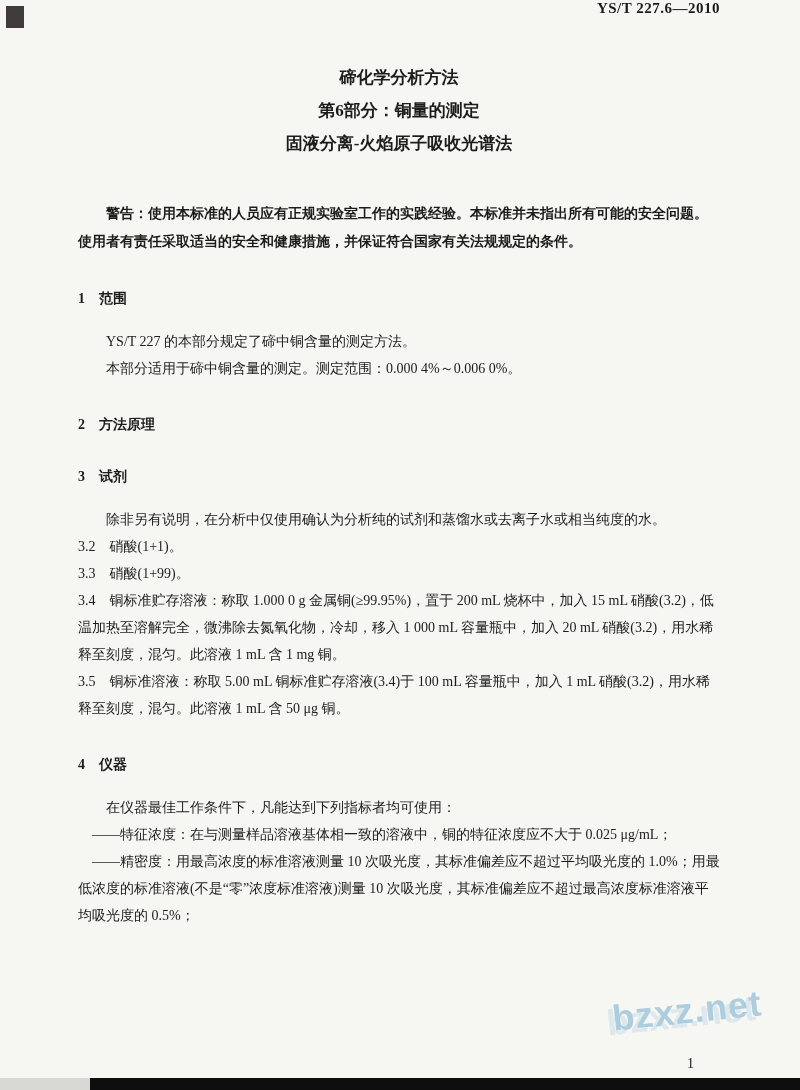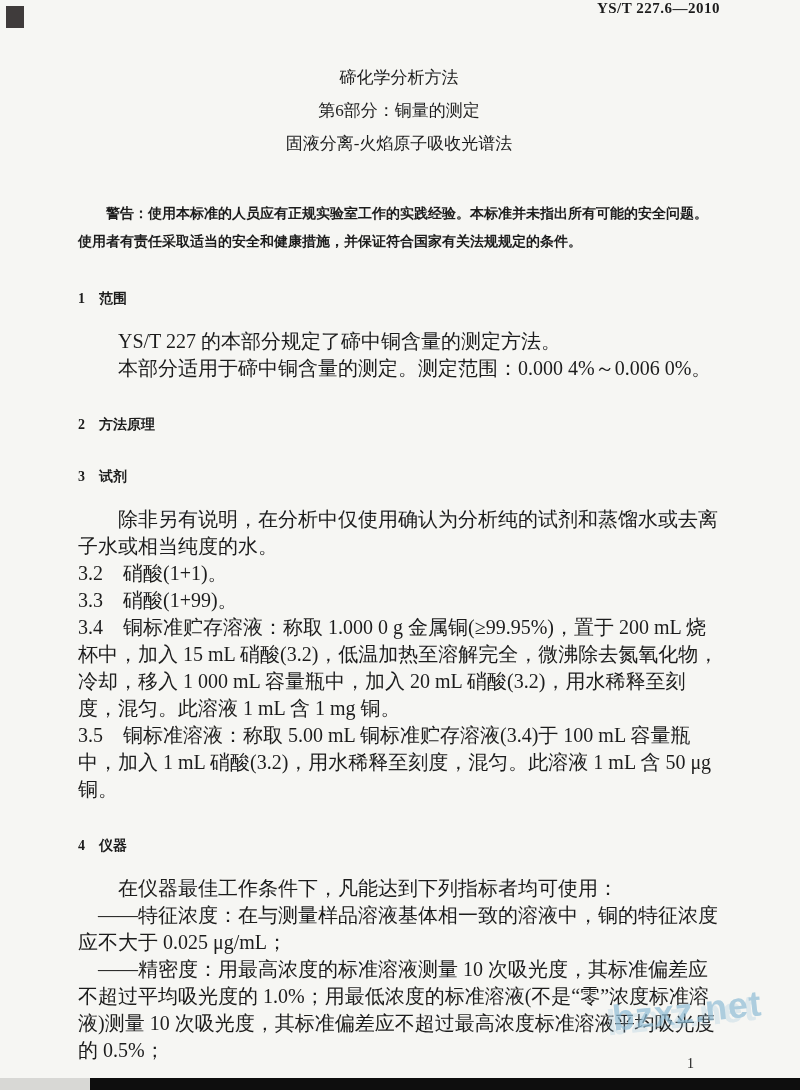--- a/index.html
+++ b/index.html
@@ -18,39 +18,39 @@
   }
   .header-code {
     text-align: right;
     font-weight: 700;
     font-size: 15px;
     letter-spacing: 0.5px;
   }
   .title-block {
     margin-top: 44px;
     text-align: center;
-    font-weight: 400;
+    font-weight: 700;
     font-size: 17px;
     line-height: 33px;
   }
   .warning {
     margin-top: 40px;
     font-weight: 700;
     font-size: 14px;
     line-height: 28px;
     text-indent: 2em;
   }
   section h2 {
     font-size: 14px;
     font-weight: 700;
     margin: 34px 0 20px 0;
   }
   section p {
     margin: 0;
-    font-size: 20px;
+    font-size: 14px;
     line-height: 27px;
   }
   p.indent { text-indent: 2em; }
   p.flush  { text-indent: 0; }
   p.dash   { text-indent: 1em; }
   .watermark {
     position: absolute;
     right: 38px;
     bottom: 58px;
     font-family: "Liberation Sans", "DejaVu Sans", sans-serif;

